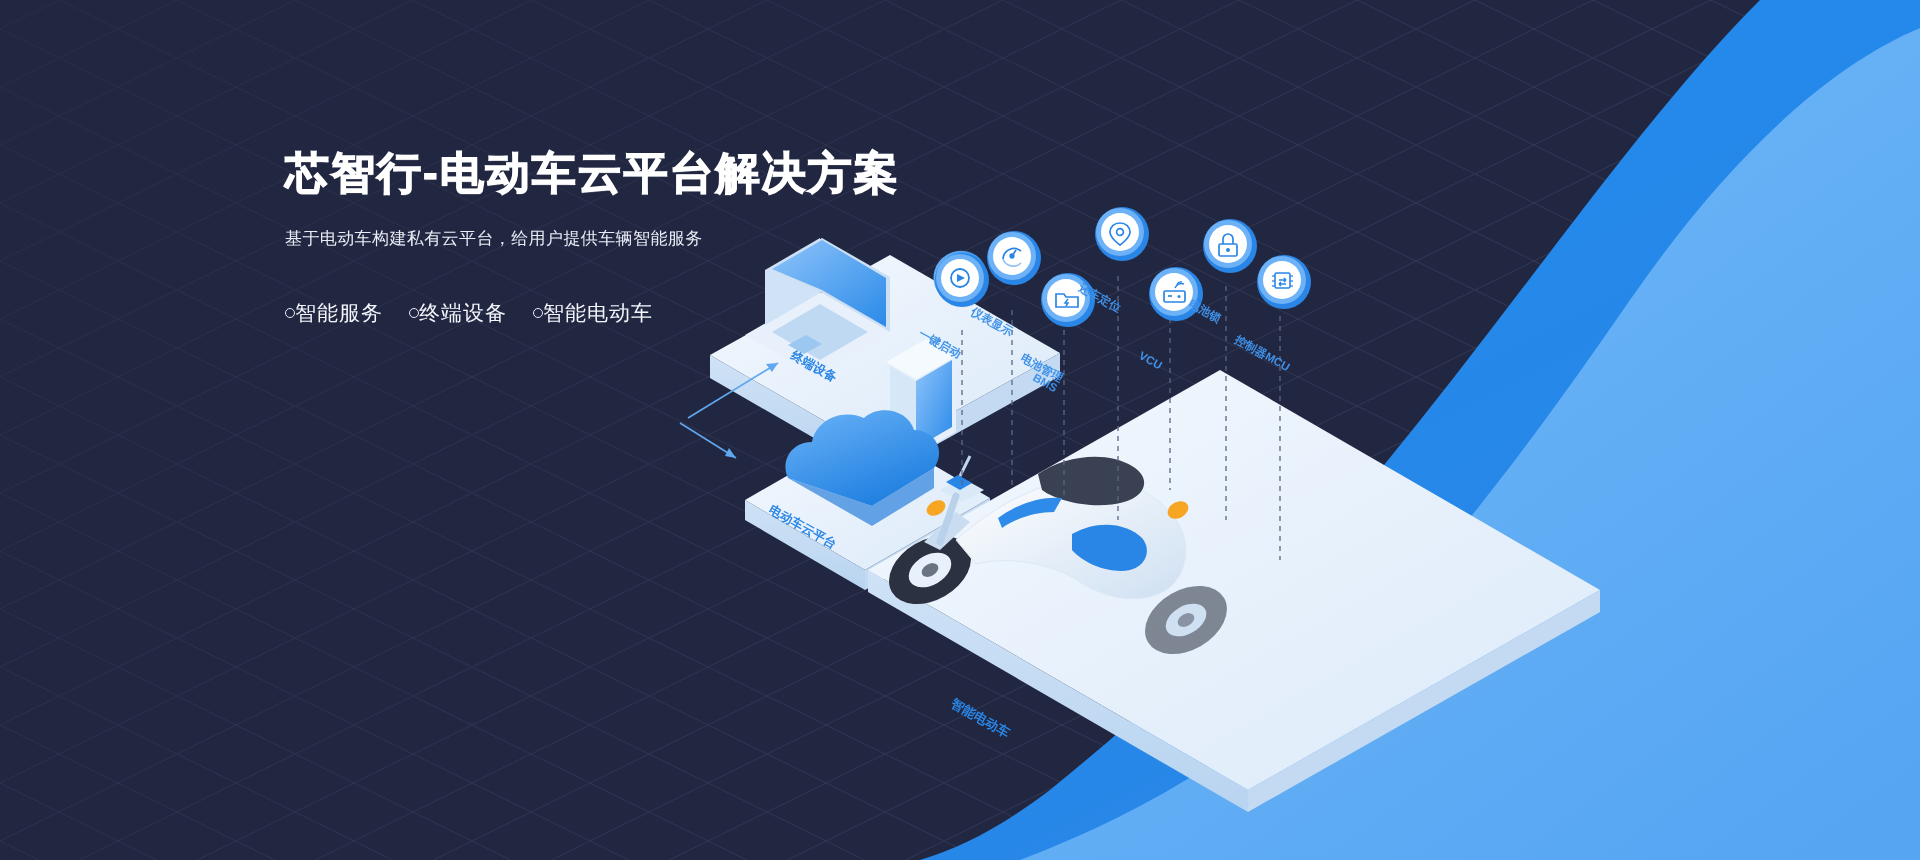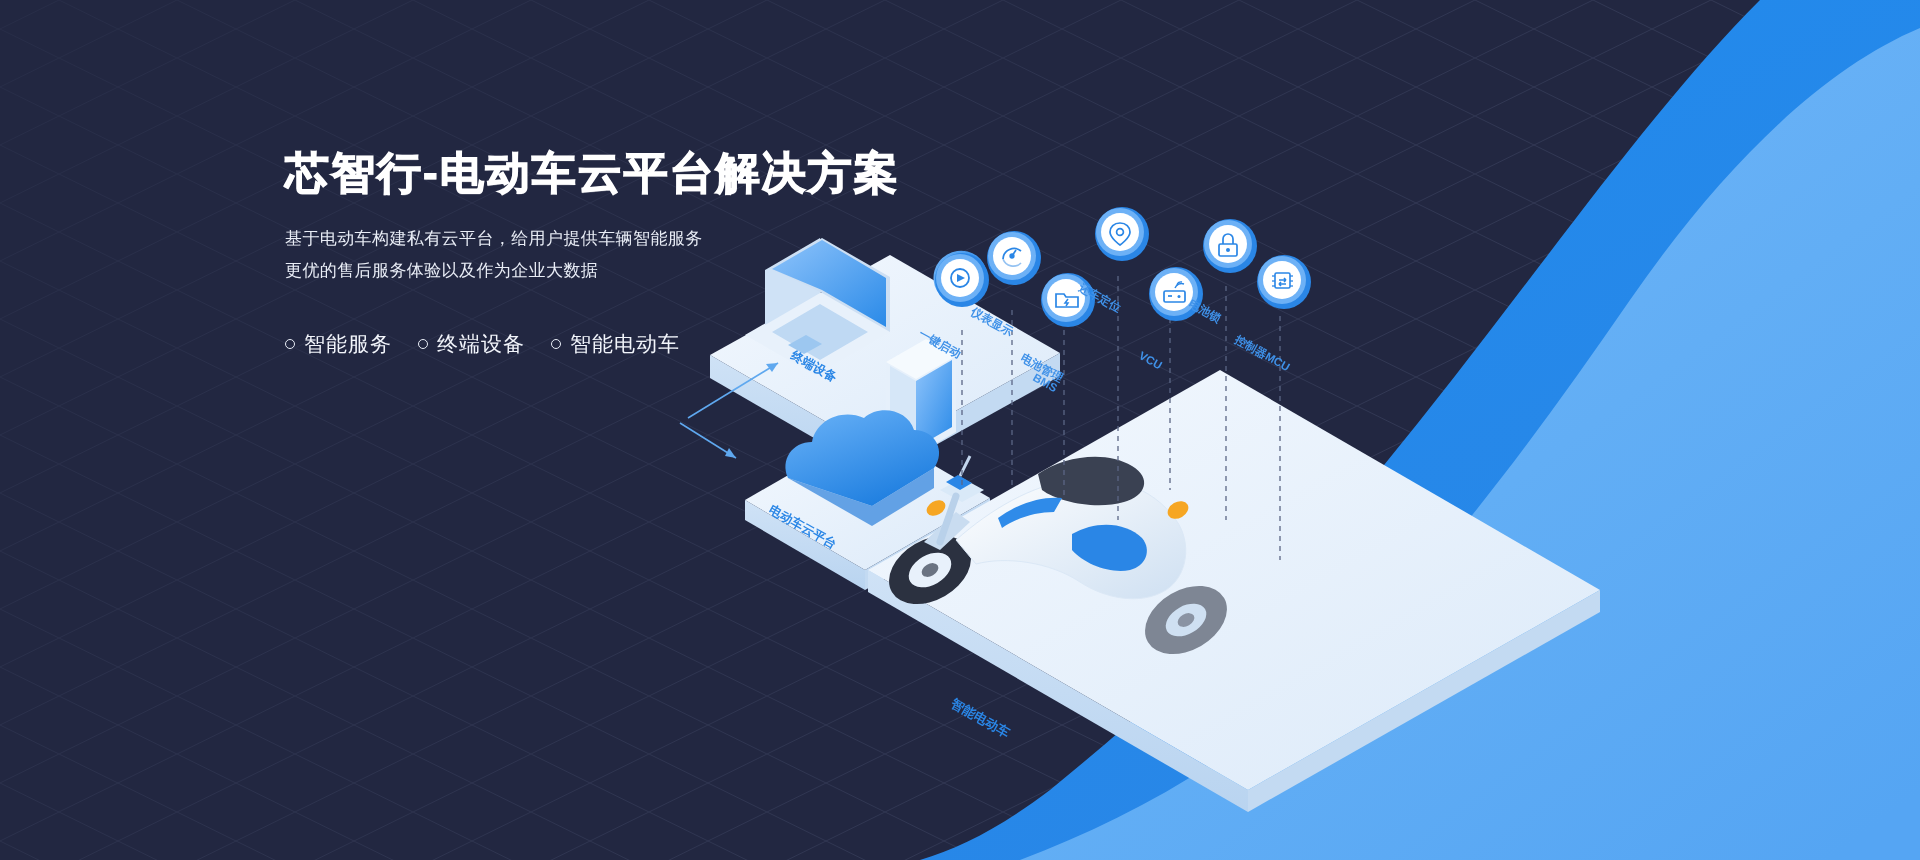--- a/index.html
+++ b/index.html
@@ -20,21 +20,21 @@
   .title{
     font-size:44px;line-height:1.12;font-weight:700;color:#ffffff;
     letter-spacing:2px;margin:0 0 26px 0;
     font-family:"Liberation Sans","DejaVu Sans",sans-serif;
     -webkit-text-stroke:1.2px #ffffff;
     text-shadow:0 1px 0 rgba(255,255,255,.25);
   }
   .subtitle{margin:0;color:#e9edf6;font-size:17px;line-height:1.85;letter-spacing:.4px;font-weight:400;}
   .subtitle div{white-space:nowrap;}
   .bullets{margin-top:44px;display:flex;align-items:center;gap:26px;}
-  .bullet{display:flex;align-items:center;gap:9px;color:#f2f5fb;font-size:21px;letter-spacing:1px;}
+  .bullet{display:flex;align-items:center;color:#f2f5fb;font-size:21px;letter-spacing:1px;}
   .bullet .dot{
     width:10px;height:10px;border-radius:50%;
     border:1.6px solid #e8edf7;box-sizing:border-box;flex:none;
   }
 
   
   .illo{position:absolute;left:640px;top:190px;width:1290px;height:670px;}
   .illo svg{display:block;}
 
   
@@ -89,21 +89,20 @@
             C1820 70 1720 170 1630 300
             C1530 445 1430 580 1320 680
             C1220 770 1120 822 1020 860
             L1920 860 Z" fill="url(#waveLight)"></path>
   </svg>
 
   <div class="copy">
     <h1 class="title">芯智行-电动车云平台解决方案</h1>
     <div class="subtitle">
       <div>基于电动车构建私有云平台，给用户提供车辆智能服务</div>
-      <div>更优的售后服务体验以及作为企业大数据</div>
     </div>
     <div class="bullets">
       <div class="bullet">
         <span class="dot"></span>
         <span>智能服务</span>
       </div>
       <div class="bullet">
         <span class="dot"></span>
         <span>终端设备</span>
       </div>

